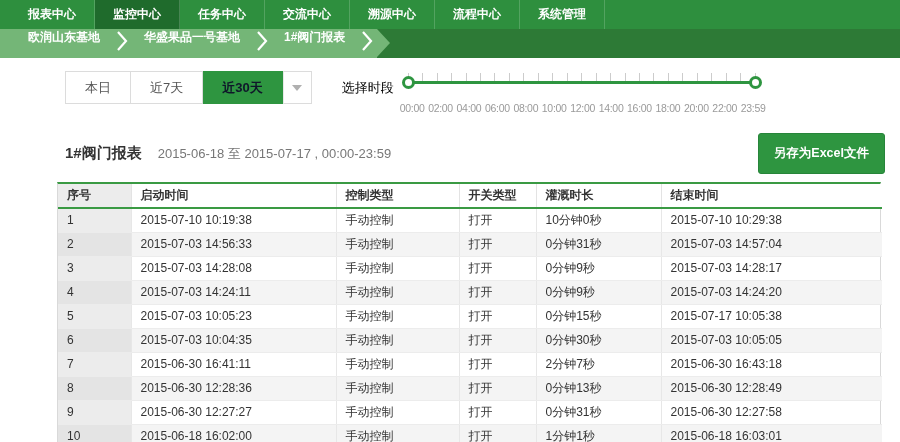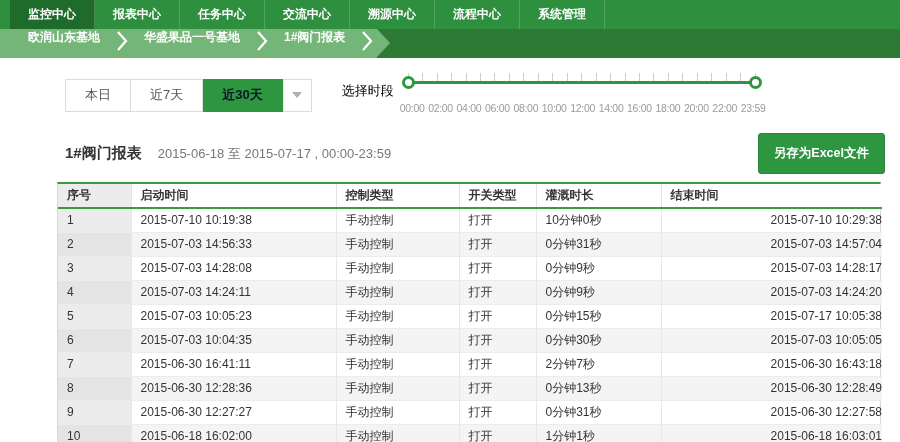--- a/index.html
+++ b/index.html
@@ -14,21 +14,21 @@
 
   
   .crumbbar { height: 29px; background: var(--crumb_bar_bg); display: flex; align-items: stretch; }
   .crumb-band { display: flex; align-items: flex-start; background: var(--crumb_band_bg); padding-left: 16px; }
   .crumb { color: #fff; font-size: 12px; font-weight: bold; padding: 0 12px; cursor: pointer; white-space: nowrap; }
   .crumb-chev { display: flex; align-items: center; margin: 0 4px; }
   .crumb-end { width: 0; height: 0; border-top: 14.5px solid transparent; border-bottom: 14.5px solid transparent;
     border-left: 13px solid var(--crumb_band_bg); }
 
   
-  .filter-row { display: flex; align-items: center; margin: 13px 0 0 65px; height: 48px; }
+  .filter-row { display: flex; align-items: flex-start; margin: 13px 0 0 65px; height: 48px; }
   .segmented { display: flex; }
   .seg-btn { height: 33px; padding: 0 19px; background: #fff; border: 1px solid #dcdcdc; border-left: none;
     font-size: 13px; color: #555; cursor: pointer; font-family: inherit; }
   .seg-btn:first-child { border-left: 1px solid #dcdcdc; }
   .seg-btn.active { background: var(--accent); border-color: var(--accent); color: #0f172a; font-weight: bold; }
   .seg-caret { width: 29px; height: 33px; background: #fff; border: 1px solid #dcdcdc; border-left: 1px solid #e8e8e8;
     cursor: pointer; display: flex; align-items: center; justify-content: center; }
   .caret-glyph { width: 0; height: 0; border-left: 5px solid transparent; border-right: 5px solid transparent;
     border-top: 6px solid #b0b0b0; }
 
@@ -57,31 +57,31 @@
     border-left: 1px solid var(--border_gray); border-right: 1px solid var(--border_gray);
     border-top: 2px solid var(--table_line_green); }
   table { border-collapse: collapse; width: 100%; table-layout: fixed; }
   th, td { height: 24px; font-size: 12px; text-align: left; padding: 0 0 0 9px;
     overflow: hidden; white-space: nowrap; }
   th { color: #333; font-weight: bold; border-bottom: 2px solid var(--table_line_green);
     border-right: 1px solid #e3e3e3; background: #fff; }
   th:first-child { background: var(--index_col_bg); }
   th:last-child { border-right: none; margin-top: 45px; }
   td { color: #333; border-bottom: 1px solid #ececec; border-right: 1px solid #e7e7e7; }
-  td:last-child { border-right: none; text-align: right; }
+  td:last-child { border-right: none; }
   tr.even td { background: var(--stripe); }
   tr td:first-child { background: var(--index_col_bg); }
   tr.even td:first-child { background: #e4e4e4; }
 </style>
 </head>
 <body>
 
 <nav class="topnav">
+    <div class="nav-item">报表中心</div>
     <div class="nav-item active">监控中心</div>
-    <div class="nav-item">报表中心</div>
     <div class="nav-item">任务中心</div>
     <div class="nav-item">交流中心</div>
     <div class="nav-item">溯源中心</div>
     <div class="nav-item">流程中心</div>
     <div class="nav-item">系统管理</div>
   </nav>
 
 <div class="crumbbar">
   <div class="crumb-band">
       <span class="crumb">欧润山东基地</span>

